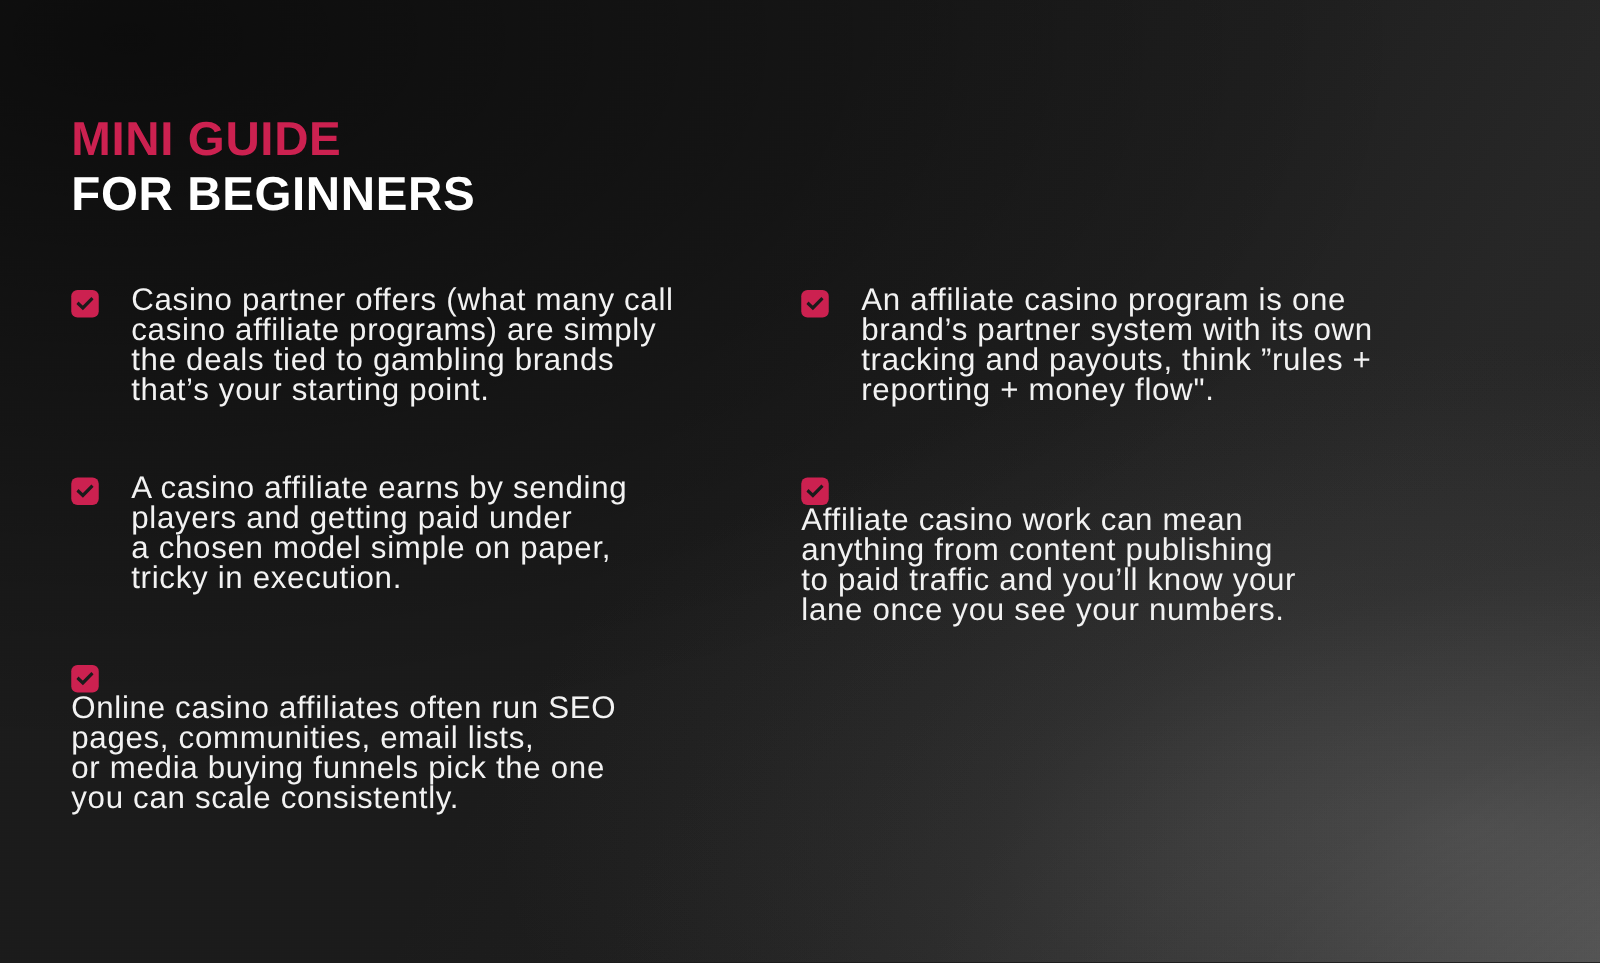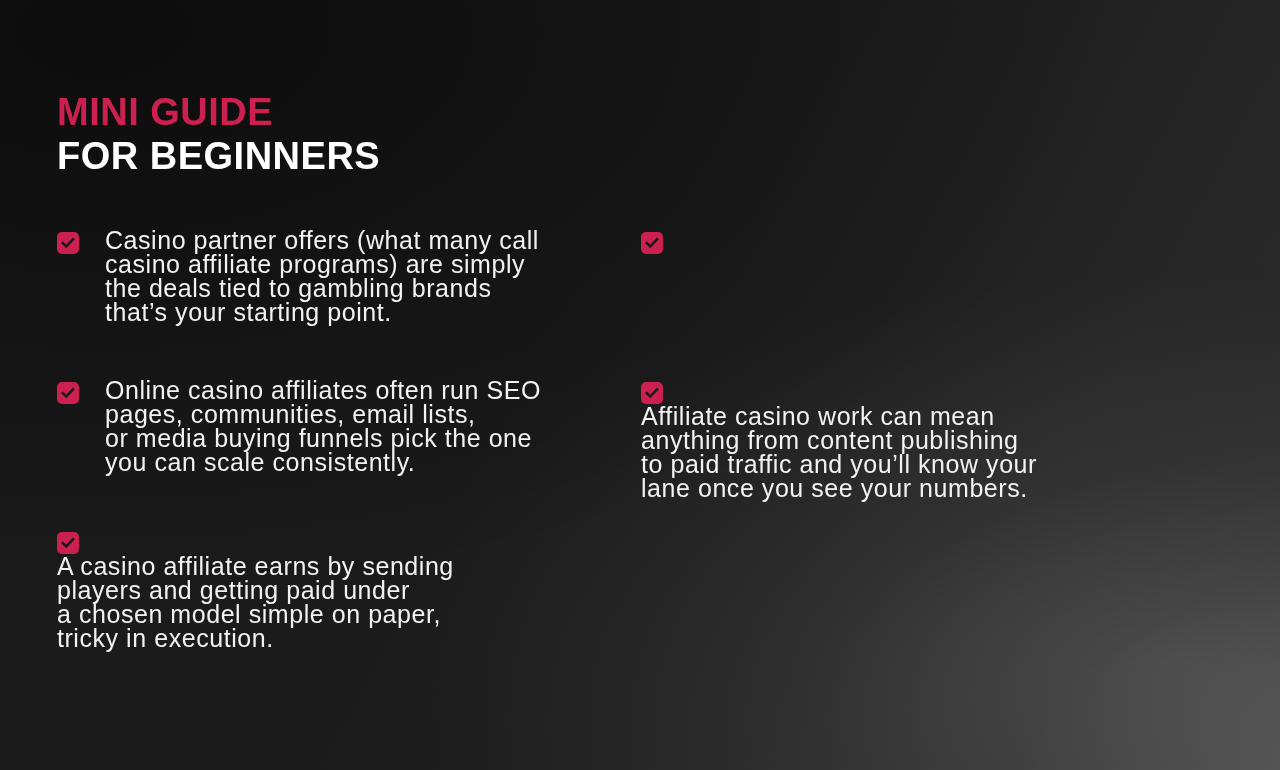--- a/index.html
+++ b/index.html
@@ -169,48 +169,52 @@
 the deals tied to gambling brands
 that’s your starting point.</span>
         </div>
 
         <div class="item">
           <span class="checkbox">
             <svg width="14" height="14" viewBox="0 0 14 14" aria-hidden="true">
               <path d="M1.9 7.1 L5.3 10.4 L12.1 3.4" fill="none" stroke="#1b1b1b" stroke-width="2.6" stroke-linecap="square" stroke-linejoin="miter"></path>
             </svg>
           </span>
+          <span class="item-text">A casino affiliate earns by sending
+players and getting paid under
+a chosen model simple on paper,
+tricky in execution.</span>
+        </div>
+
+        <div class="item">
+          <span class="checkbox">
+            <svg width="14" height="14" viewBox="0 0 14 14" aria-hidden="true">
+              <path d="M1.9 7.1 L5.3 10.4 L12.1 3.4" fill="none" stroke="#1b1b1b" stroke-width="2.6" stroke-linecap="square" stroke-linejoin="miter"></path>
+            </svg>
+          </span>
           <span class="item-text">Online casino affiliates often run SEO
 pages, communities, email lists,
 or media buying funnels pick the one
 you can scale consistently.</span>
         </div>
 
-        <div class="item">
-          <span class="checkbox">
-            <svg width="14" height="14" viewBox="0 0 14 14" aria-hidden="true">
-              <path d="M1.9 7.1 L5.3 10.4 L12.1 3.4" fill="none" stroke="#1b1b1b" stroke-width="2.6" stroke-linecap="square" stroke-linejoin="miter"></path>
-            </svg>
-          </span>
-          <span class="item-text">A casino affiliate earns by sending
-players and getting paid under
-a chosen model simple on paper,
-tricky in execution.</span>
-        </div>
-
       </div>
 
       <div class="column column-right">
 
         <div class="item">
           <span class="checkbox">
             <svg width="14" height="14" viewBox="0 0 14 14" aria-hidden="true">
               <path d="M1.9 7.1 L5.3 10.4 L12.1 3.4" fill="none" stroke="#1b1b1b" stroke-width="2.6" stroke-linecap="square" stroke-linejoin="miter"></path>
             </svg>
           </span>
+          <span class="item-text">An affiliate casino program is one
+brand’s partner system with its own
+tracking and payouts, think ”rules +
+reporting + money flow".</span>
         </div>
 
         <div class="item">
           <span class="checkbox">
             <svg width="14" height="14" viewBox="0 0 14 14" aria-hidden="true">
               <path d="M1.9 7.1 L5.3 10.4 L12.1 3.4" fill="none" stroke="#1b1b1b" stroke-width="2.6" stroke-linecap="square" stroke-linejoin="miter"></path>
             </svg>
           </span>
           <span class="item-text">Affiliate casino work can mean
 anything from content publishing

